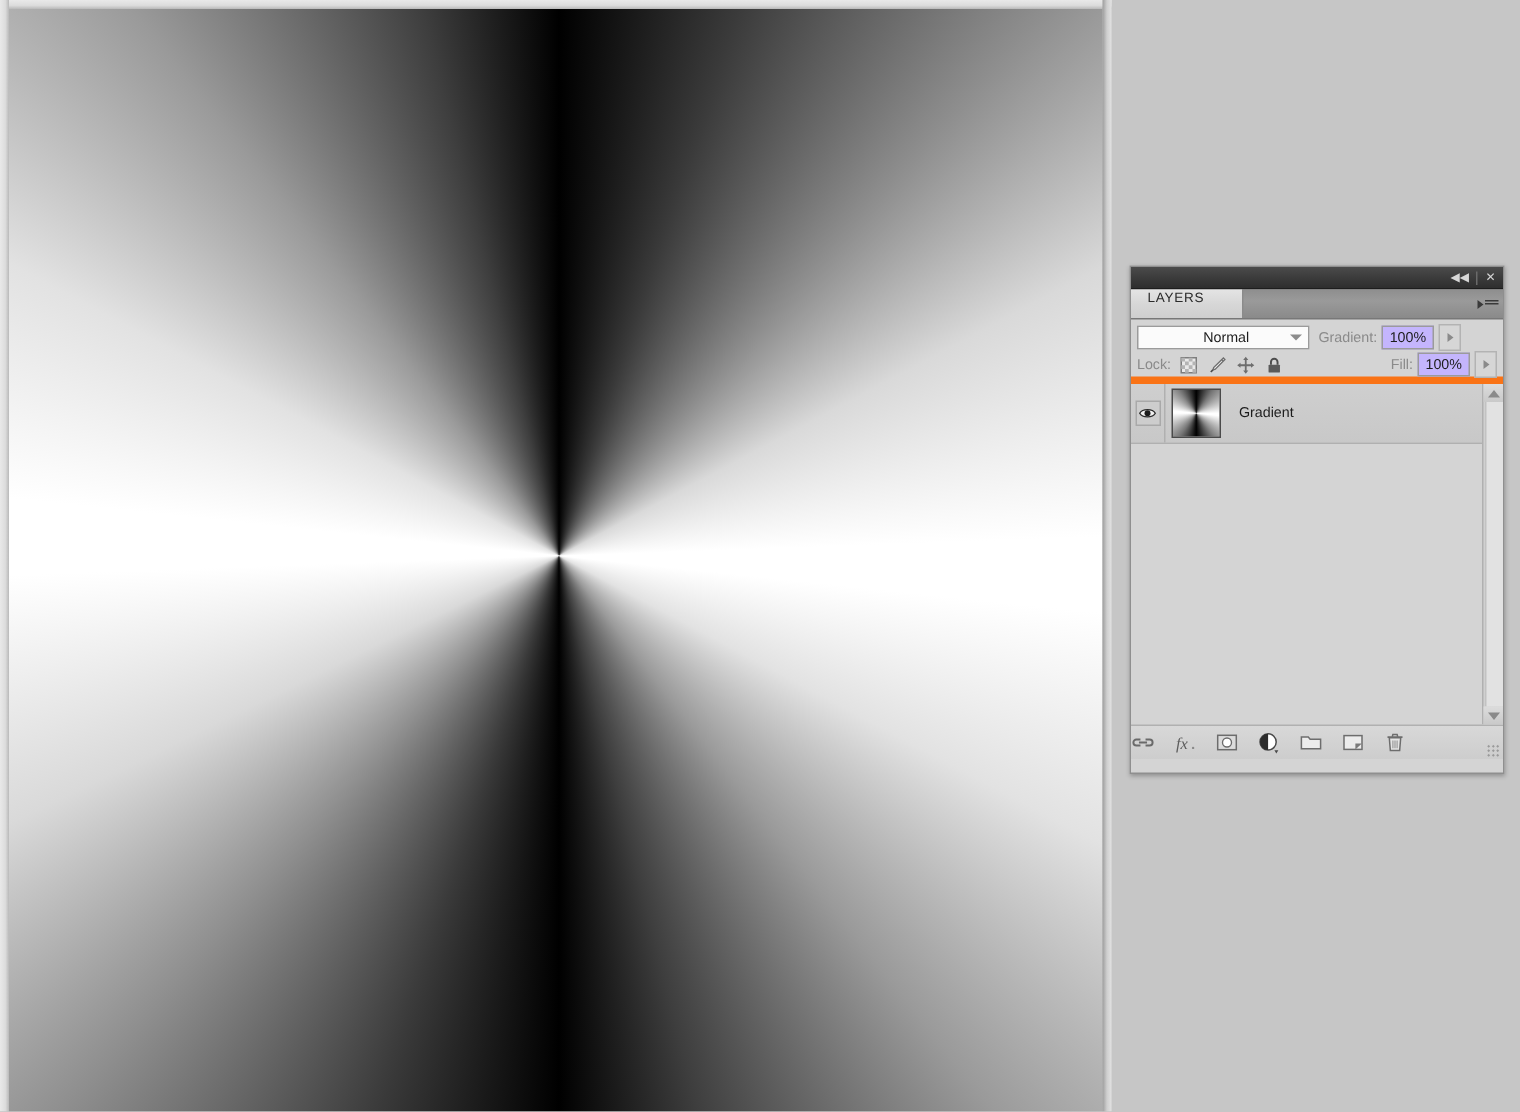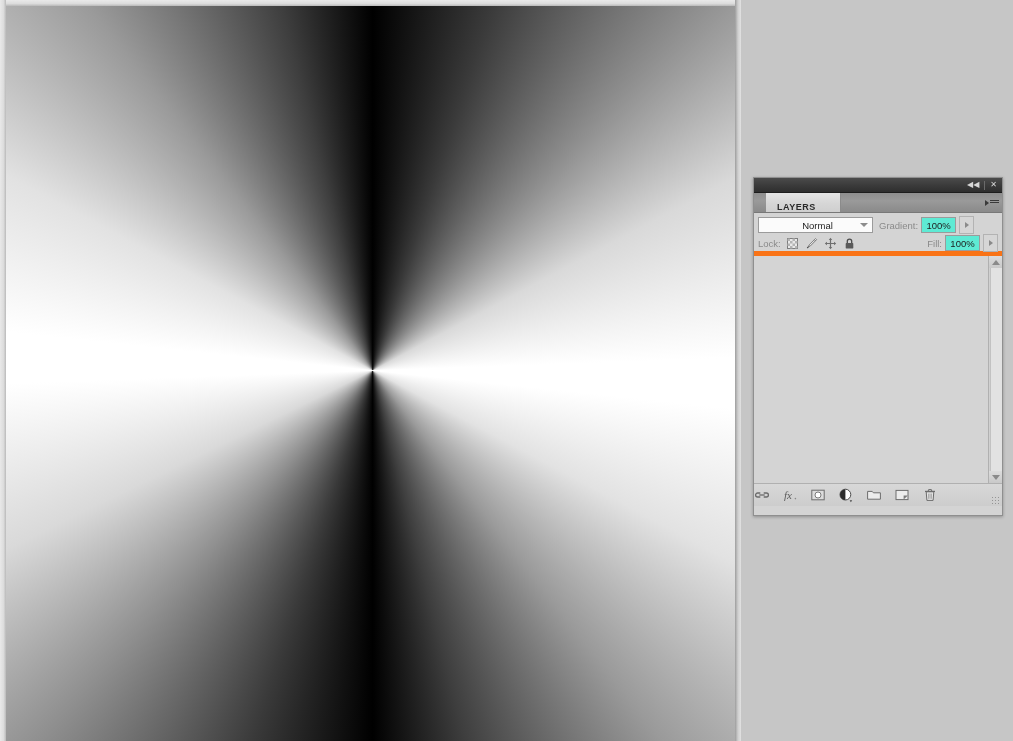--- a/index.html
+++ b/index.html
@@ -72,26 +72,26 @@
     padding:1px 3px;cursor:default;
   }
   .tb-sep{width:1px;height:9px;background:#6a6a6a;}
 
   .panel-tabstrip{
     position:relative;height:19px;
     background:linear-gradient(180deg,#8e8e8e 0%,#9a9a9a 40%,#8a8a8a 100%);
     border-bottom:1px solid #787878;
   }
   .panel-tab{
-    position:absolute;left:12px;top:0;height:19px;
+    position:absolute;left:0;top:0;height:19px;
     min-width:52px;padding:0 11px;
-    display:flex;align-items:flex-end;
+    display:flex;align-items:flex-start;
     background:linear-gradient(180deg,#e4e4e4 0%,#d6d6d6 55%,#cfcfcf 100%);
     border-right:1px solid #8b8b8b;
-    font-size:9px;font-weight:bold;color:#2a2a2a;letter-spacing:.5px;
+    font-size:9px;font-weight:normal;color:#2a2a2a;letter-spacing:.5px;
   }
   .panel-menu-btn{
     position:absolute;right:3px;top:3px;width:14px;height:13px;
     display:flex;flex-direction:column;justify-content:center;align-items:flex-end;gap:1.5px;
   }
   .panel-menu-btn i{display:block;background:#3a3a3a;height:1px;}
   .panel-menu-btn i:nth-child(1){width:9px;}
   .panel-menu-btn i:nth-child(2){width:9px;}
   .panel-menu-btn i:nth-child(3){width:9px;}
   .panel-menu-btn .tri{
@@ -111,21 +111,21 @@
     font-size:9.5px;color:#1d1d1d;padding-left:4px;box-sizing:border-box;justify-content:center;
   }
   .blend-select .caret{
     position:absolute;right:4px;top:5px;
     width:0;height:0;border-left:4px solid transparent;border-right:4px solid transparent;
     border-top:4px solid #8c8c8c;
   }
   .lbl-dim{font-size:9.5px;color:#8a8a8a;}
   .opacity-wrap{display:flex;align-items:center;margin-left:6px;gap:3px;}
   .num-field{
-    width:33px;height:14px;background:#5eead4;border:1px solid #9b9b9b;
+    width:33px;height:14px;background:#c4b5fd;border:1px solid #9b9b9b;
     font-size:9.5px;color:#1d1d1d;display:flex;align-items:center;justify-content:center;
   }
   .spin-btn{
     width:13px;height:16px;border:1px solid #b3b3b3;background:#d6d6d6;
     display:flex;align-items:center;justify-content:center;
   }
   .spin-btn .tri{
     width:0;height:0;border-top:3px solid transparent;border-bottom:3px solid transparent;
     border-left:4px solid #8a8a8a;
   }
@@ -292,20 +292,32 @@
       <span class="lbl-dim">Fill:</span>
       <span class="num-field">100%</span>
       <span class="spin-btn">
           <i class="tri"></i>
         </span>
     </span>
   </div>
 
   <div class="layer-list">
 
+    <div class="layer-row selected">
+      <div class="vis-cell">
+        <div class="vis-box on">
+          <svg width="12" height="9" viewBox="0 0 12 9">
+            <path d="M0.8 4.5 C2.6 1.3 9.4 1.3 11.2 4.5 C9.4 7.7 2.6 7.7 0.8 4.5 Z" fill="#f0f0f0" stroke="#2a2a2a" stroke-width="0.9"></path>
+            <circle cx="6" cy="4.5" r="2.0" fill="#1a1a1a"></circle>
+          </svg>
+        </div>
+      </div>
+      <div class="thumb grad"></div>
+      <span class="layer-name">Gradient</span>
+    </div>
 
 
 
     <div class="vscroll">
       <div class="track"></div>
       <div class="arrow up">
           <i class="tri-up"></i>
         </div>
       <div class="arrow down">
           <i class="tri-dn"></i>

